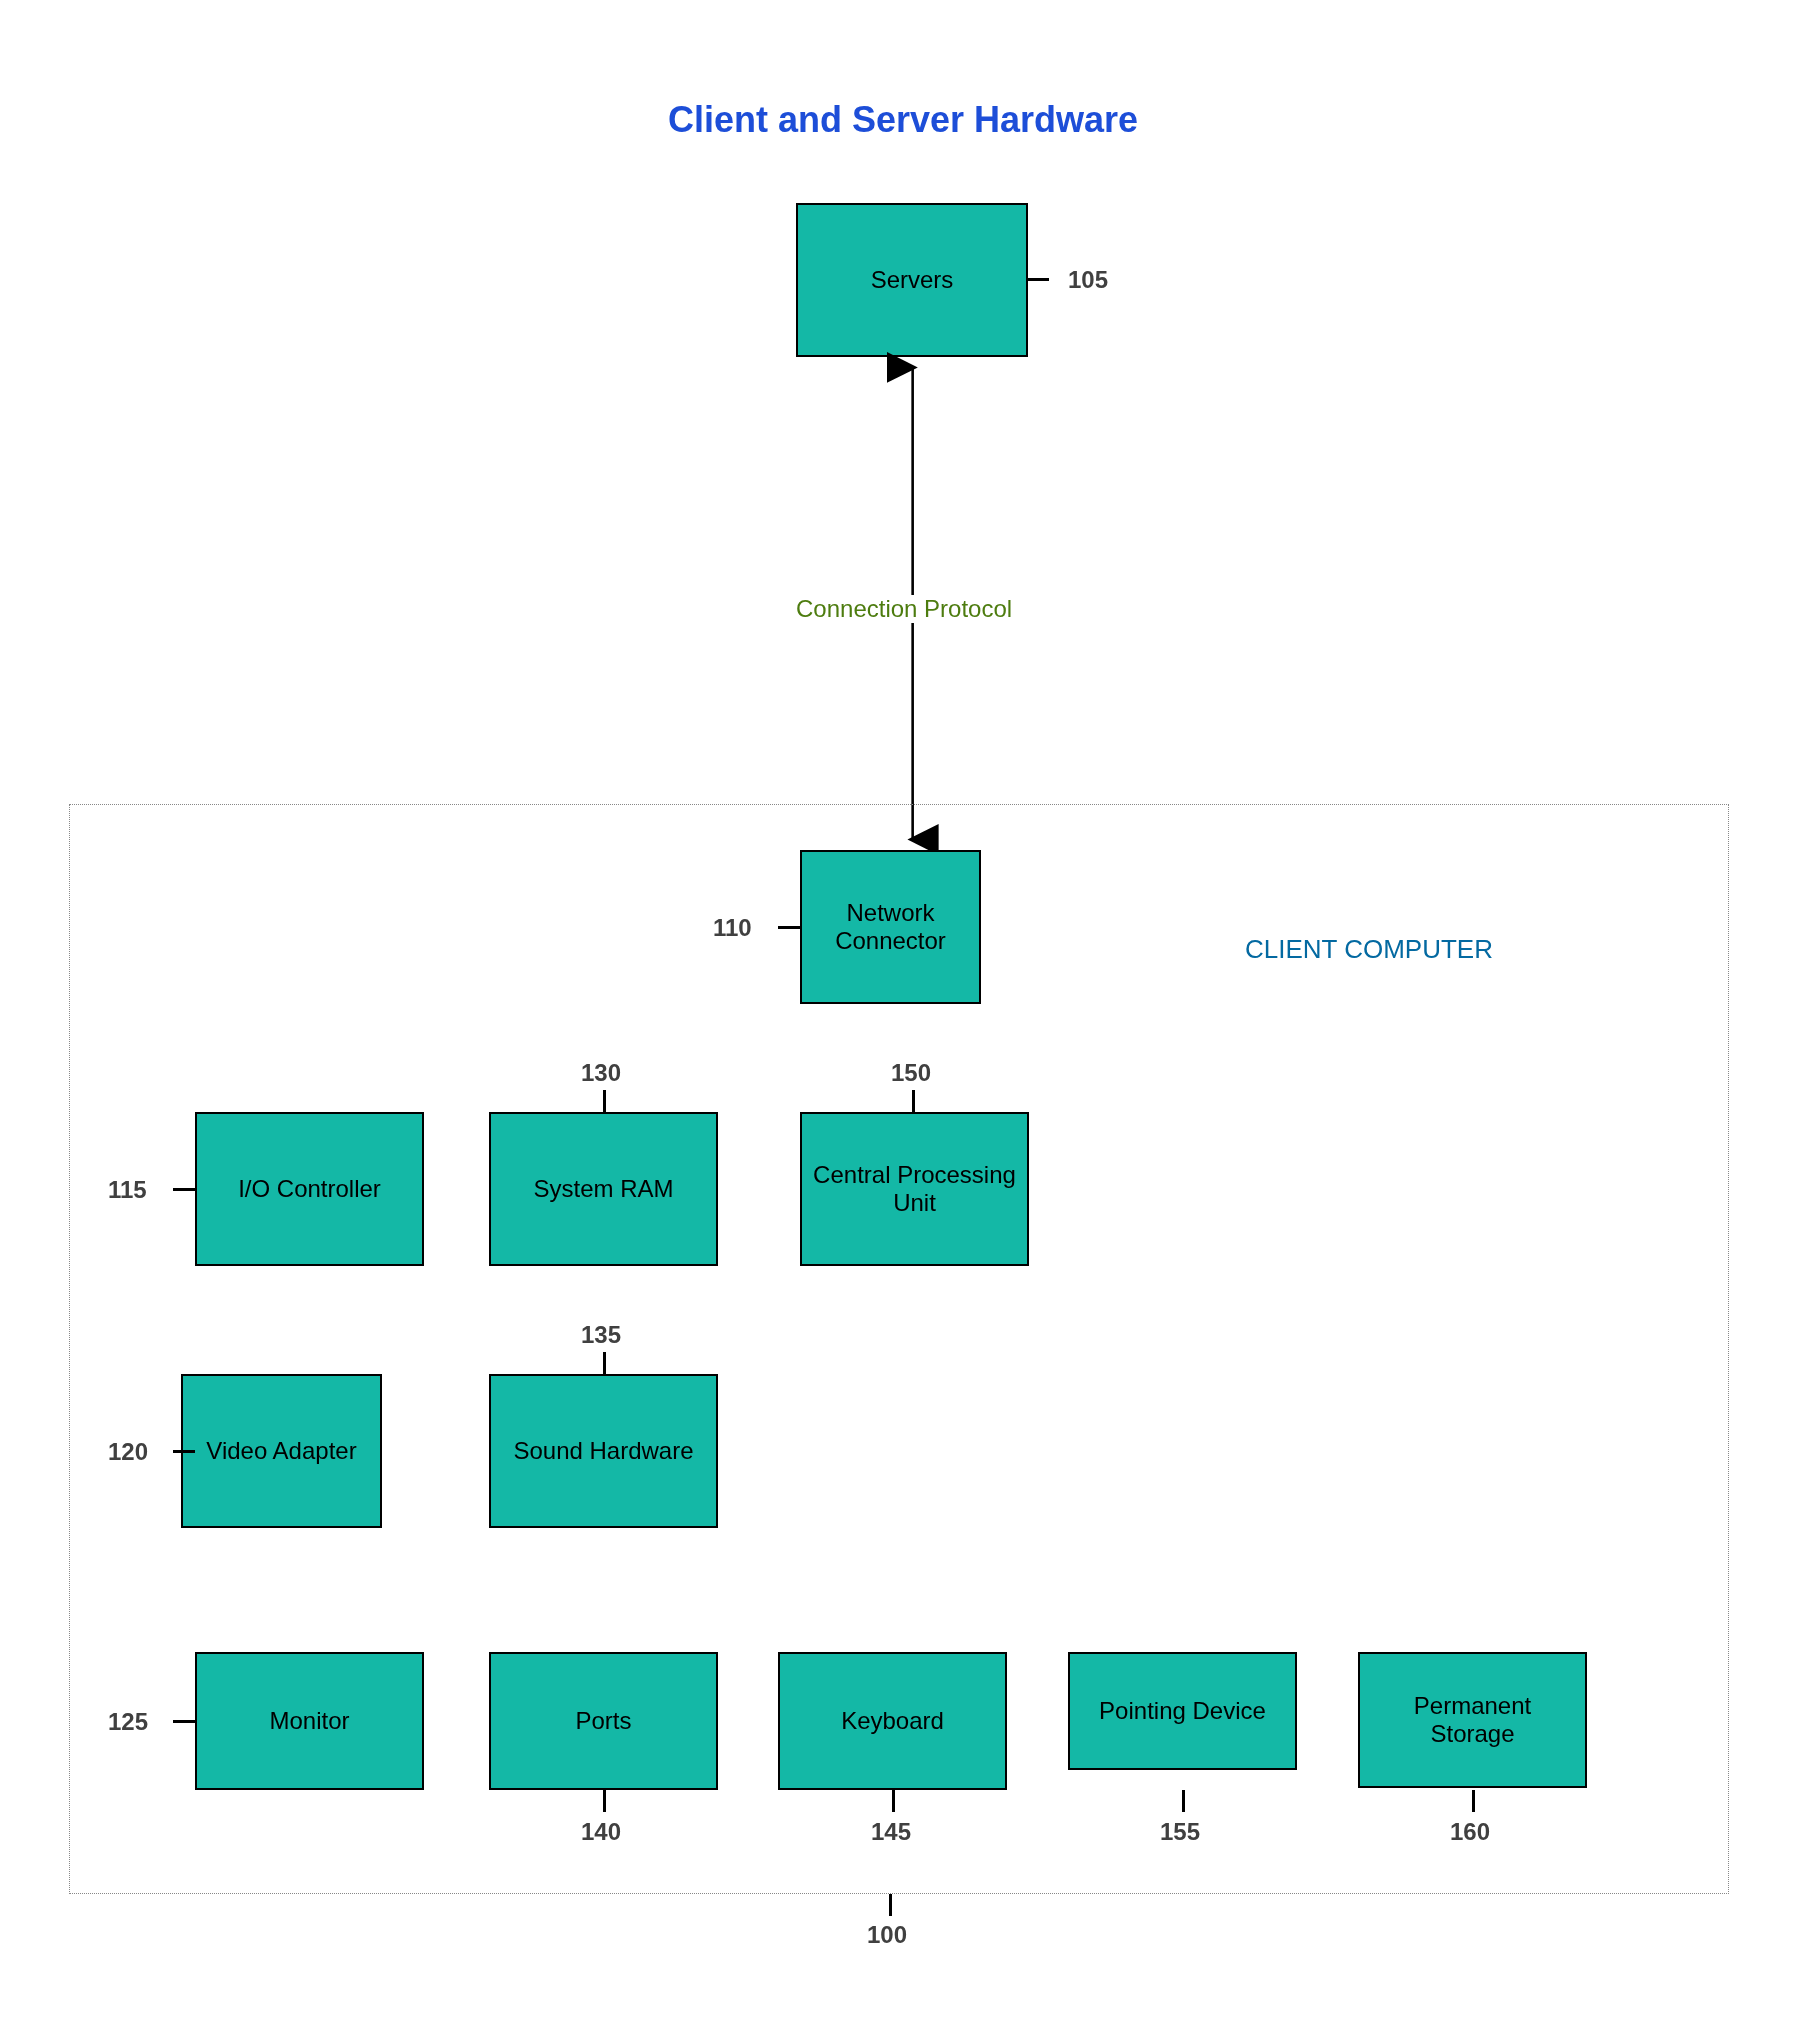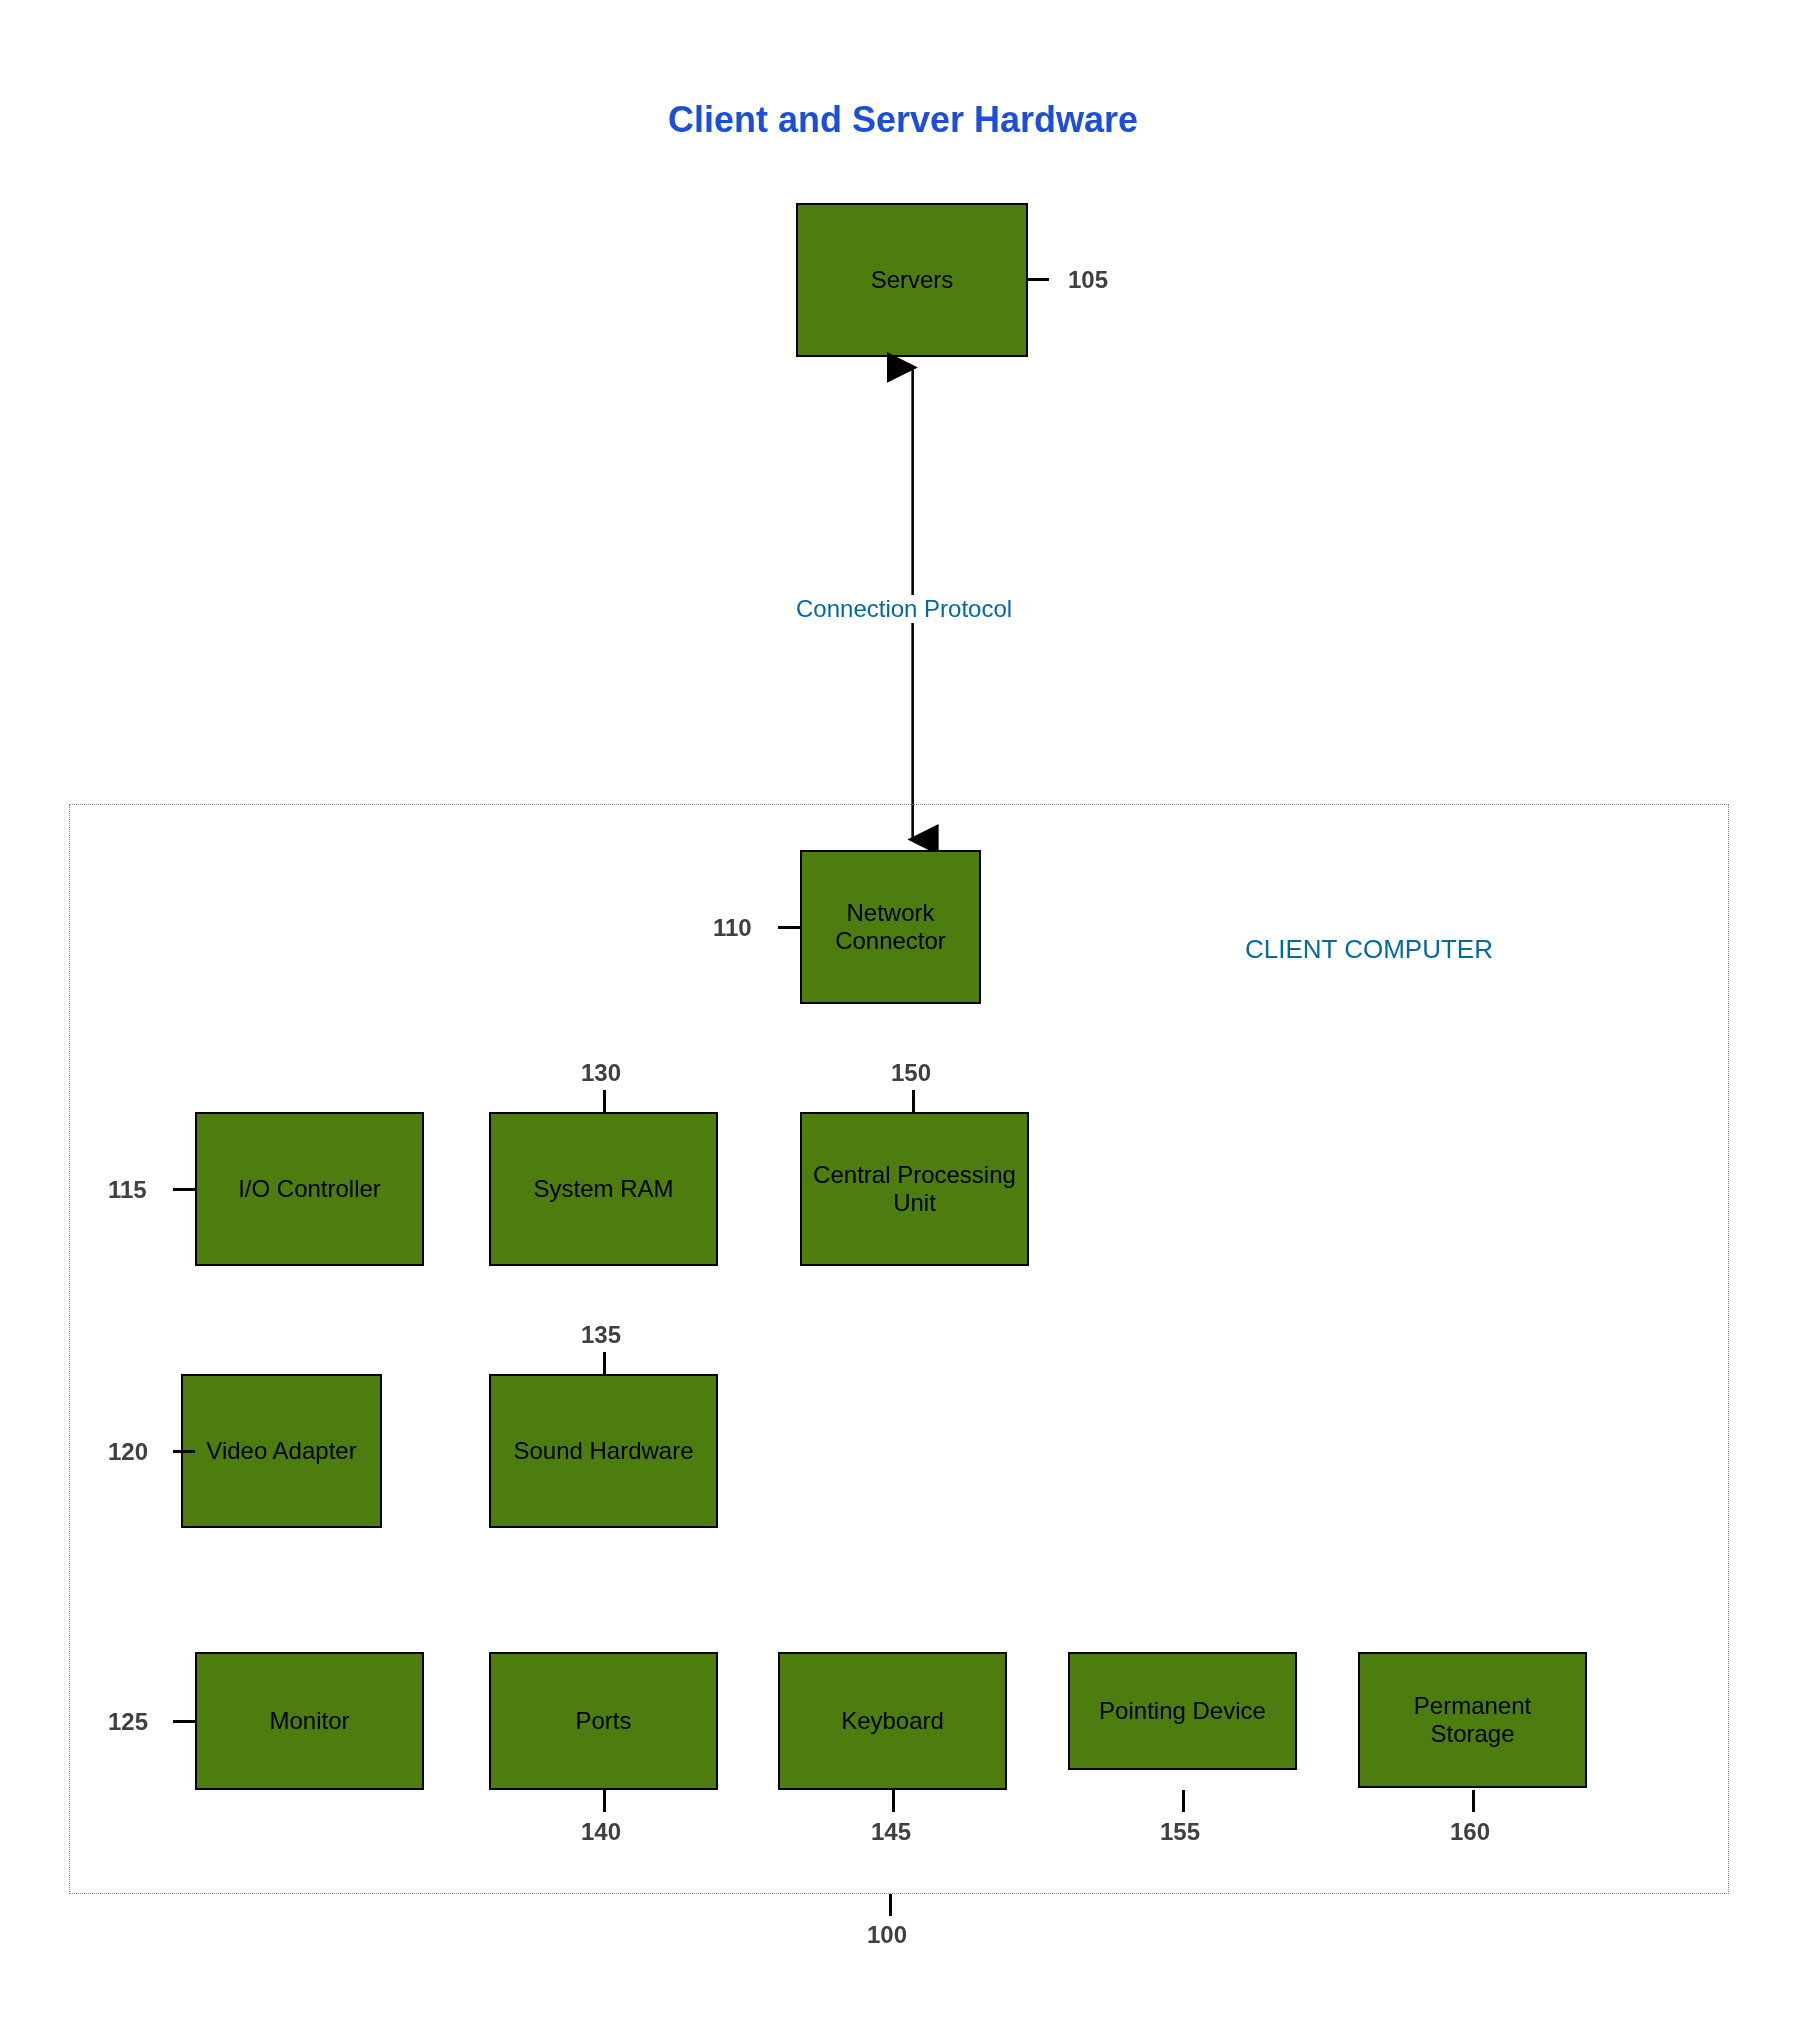--- a/index.html
+++ b/index.html
@@ -20,21 +20,21 @@
       left: 0;
       width: 100%;
       text-align: center;
       font-size: 36px;
       font-weight: bold;
       color: #1d4ed8;
     }
     .box {
       position: absolute;
       border: 2.6px solid #000;
-      background: #4d7c0f;
+      background: #14b8a6;
       display: flex;
       align-items: center;
       justify-content: center;
       text-align: center;
       font-size: 24px;
       padding: 8.6px;
     }
     .ref-label {
       position: absolute;
       font-size: 24px;
@@ -49,21 +49,21 @@
       height: 2.6px;
       width: 21.6px;
     }
     .tick-v {
       width: 2.6px;
       height: 21.6px;
     }
     .conn-label {
       position: absolute;
       font-size: 24px;
-      color: #0369a1;
+      color: #4d7c0f;
     }
     .client-container {
       position: absolute;
       border: 1.7px dotted #888;
     }
     .client-label {
       position: absolute;
       font-size: 26px;
       color: #0369a1;
     }

